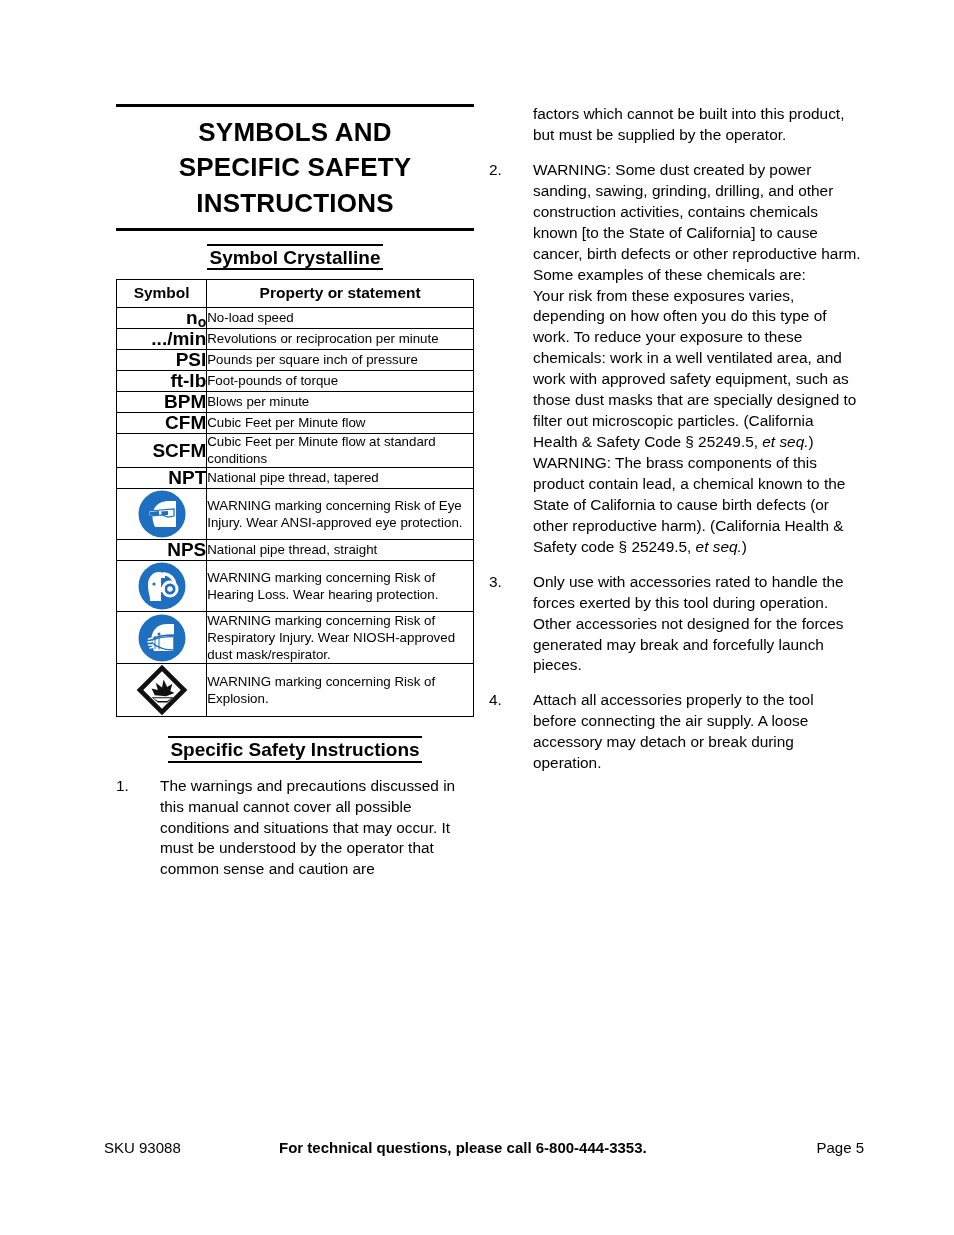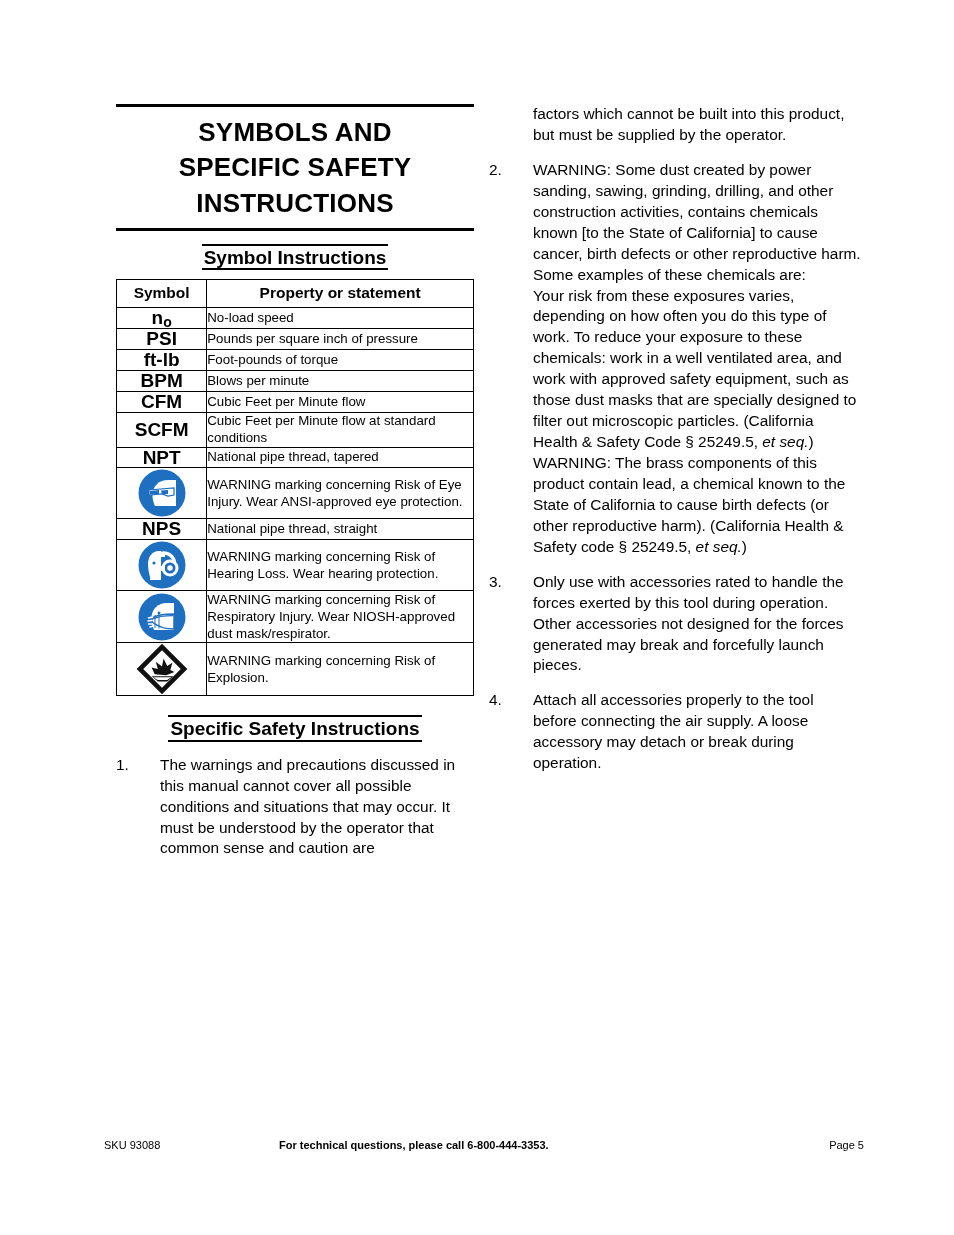--- a/index.html
+++ b/index.html
@@ -82,21 +82,21 @@
   table.symbols th {
     font-size: 15.5px;
     font-weight: bold;
     text-align: center;
     padding: 4px 0 5px 0;
   }
   .c-sym { width: 90px; }
   .c-desc { width: 266px; }
 
   td.sym {
-    text-align: center;
+    text-align: right;
     font-size: 19px;
     font-weight: bold;
     padding: 7px 2px 7px 2px;
     line-height: 1.05;
   }
   td.sym sub {
     font-size: 14px;
     font-weight: bold;
     vertical-align: baseline;
     position: relative;
@@ -148,21 +148,21 @@
   }
   .cont { margin-left: -44px; }
   em { font-style: italic; }
 
   
   .footer {
     position: absolute;
     left: 100px;
     top: 1139px;
     width: 760px;
-    font-size: 11px;
+    font-size: 15px;
     display: flex;
     align-items: flex-end;
   }
   .footer .sku { width: 175px; }
   .footer .tech { font-weight: bold; flex: 1; text-align: left; }
   .footer .pg { width: 80px; text-align: right; }
 </style>
 </head>
 <body>
 
@@ -172,41 +172,45 @@
 
     <div class="title-block">
       <h1>
         <span>SYMBOLS AND</span><br>
         <span>SPECIFIC SAFETY</span><br>
         <span>INSTRUCTIONS</span>
       </h1>
     </div>
 
     <div class="subhead">
-      <span>Symbol Instructions</span>
+      <span>Symbol Crystalline</span>
     </div>
 
     <table class="symbols">
       <colgroup>
           <col class="c-sym">
           <col class="c-desc">
         </colgroup>
       <thead>
         <tr>
           <th>Symbol</th>
           <th>Property or statement</th>
         </tr>
       </thead>
       <tbody>
 
         <tr>
           <td class="sym"><span>n</span><sub>o</sub></td>
           <td class="desc">No-load speed</td>
         </tr>
 
+        <tr>
+          <td class="sym">.../min</td>
+          <td class="desc">Revolutions or reciprocation per minute</td>
+        </tr>
 
         <tr>
           <td class="sym">PSI</td>
           <td class="desc">Pounds per square inch of pressure</td>
         </tr>
 
         <tr>
           <td class="sym">ft-lb</td>
           <td class="desc">Foot-pounds of torque</td>
         </tr>

